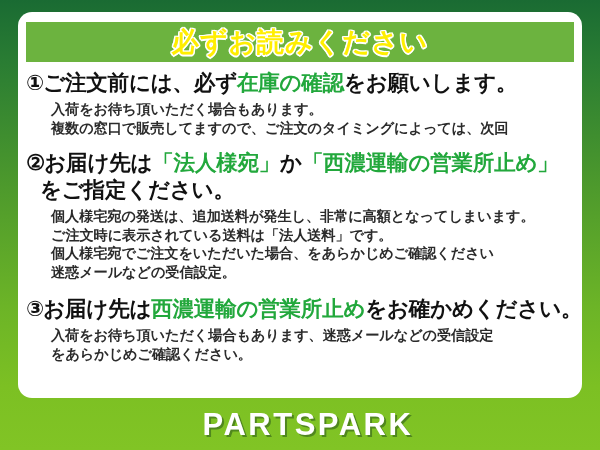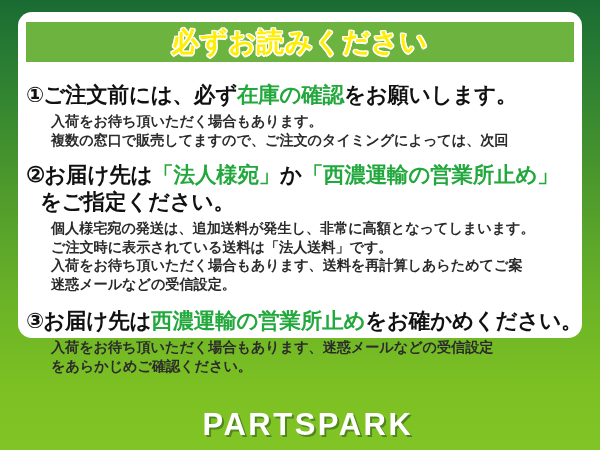--- a/index.html
+++ b/index.html
@@ -26,21 +26,21 @@
                 #7cc023 86%,
                 #81c425 100%);
   }
 
   
   #panel {
     position: absolute;
     left: 18px;
     top: 12px;
     width: 564px;
-    height: 326px;
+    height: 386px;
     box-sizing: border-box;
     background: #ffffff;
     border-radius: 14px;
   }
 
   
   #title-bar {
     position: absolute;
     left: 8px;
     top: 10px;
@@ -99,21 +99,21 @@
     font-weight: bold;
     color: #2b2b2b;
     line-height: 1.33;
     padding-left: 25px;
     padding-top: 3px;
     letter-spacing: -0.1px;
     white-space: nowrap;
   }
   .item-body .ln { display: block; }
 
-  #item-1 { margin-top: 12px; }
+  #item-1 { margin-top: 0; }
   #item-2 { margin-top: 13px; font-family: Liberation Serif, serif; }
   #item-3 { margin-top: 14px; }
 
   
   #footer {
     position: absolute;
     left: 0;
     top: 398px;
     width: 600px;
     height: 52px;
@@ -156,21 +156,21 @@
       </div>
 
       <div class="item" id="item-2">
         <div class="item-head">
           <span class="num">②</span><span>お届け先は</span><span class="hl">「法人様宛」</span><span>か</span><span class="hl">「西濃運輸の営業所止め」</span>
           <span class="wrap2">をご指定ください。</span>
         </div>
         <div class="item-body">
           <span class="ln">個人様宅宛の発送は、追加送料が発生し、非常に高額となってしまいます。</span>
           <span class="ln">ご注文時に表示されている送料は「法人送料」です。</span>
-          <span class="ln">入荷をお待ち頂いただく場合もあります、送料を再計算しあらためてご案</span>
+          <span class="ln">個人様宅宛でご注文をいただいた場合、をあらかじめご確認ください</span>
           <span class="ln">迷惑メールなどの受信設定。</span>
         </div>
       </div>
 
       <div class="item" id="item-3">
         <div class="item-head">
           <span class="num">③</span><span>お届け先は</span><span class="hl">西濃運輸の営業所止め</span><span>をお確かめください。</span>
         </div>
         <div class="item-body">
           <span class="ln">入荷をお待ち頂いただく場合もあります、迷惑メールなどの受信設定</span>

